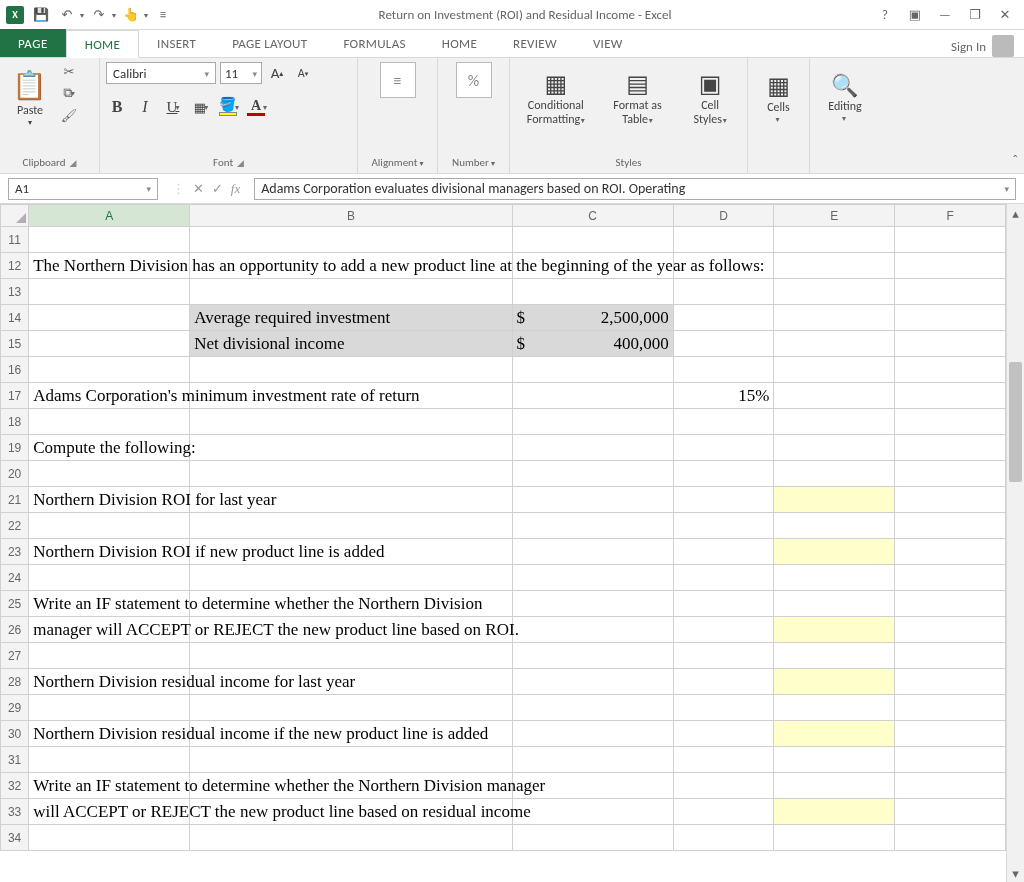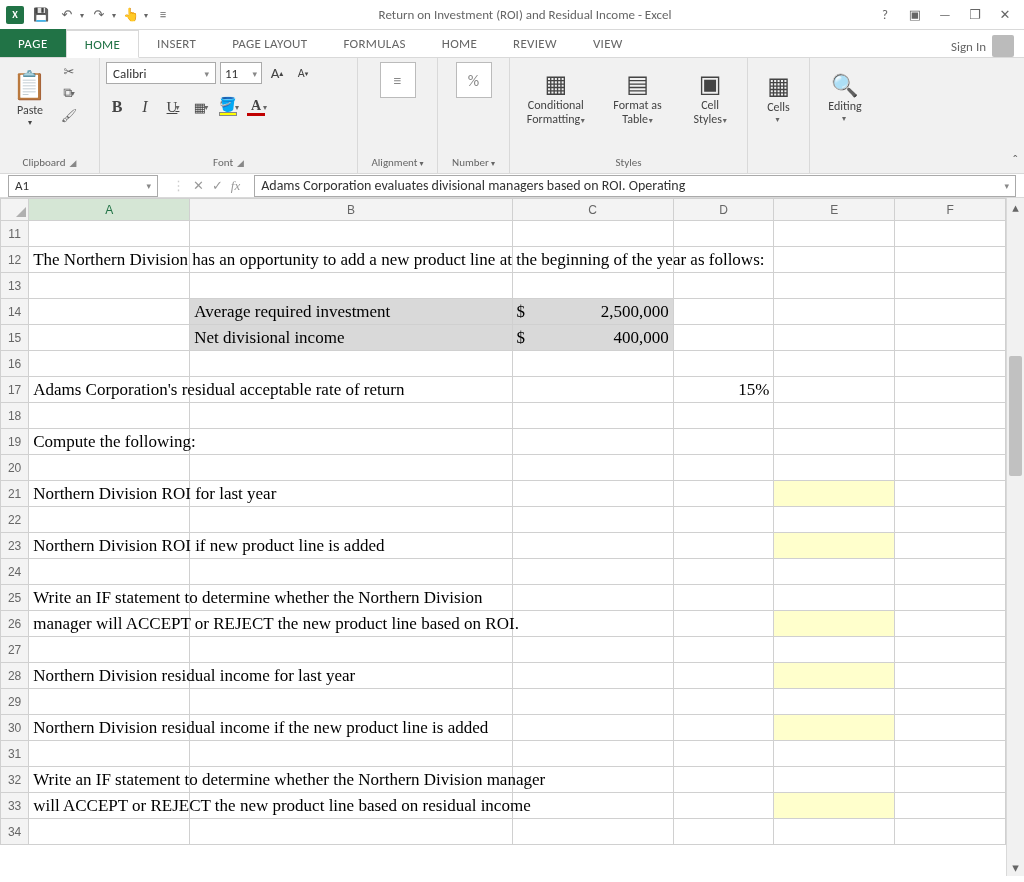--- a/index.html
+++ b/index.html
@@ -40,21 +40,21 @@
   .font-btn.bold { font-weight:bold; font-family:"Times New Roman",serif; font-size:16px;}
   .font-btn.italic { font-style:italic; font-family:"Times New Roman",serif; font-size:16px;}
   .font-btn.underline { text-decoration: underline; font-family:"Times New Roman",serif; font-size:15px;}
   .color-swatch-ylw { width:18px; height:4px; background:#ffff00; border:1px solid #888;}
   .color-swatch-red { width:18px; height:3px; background:#c00000;}
   .A-with-line { display:flex; flex-direction:column; align-items:center; line-height:1; font-family:"Times New Roman",serif; font-weight:bold; font-size:14px;}
   .ribbon-icon-box { width:36px; height:36px; border:1px solid #bbb; background:#fff; display:flex; align-items:center; justify-content:center; color:#888; font-size:16px;}
   .ribbon-collapse { position:absolute; right:6px; bottom:4px; color:#666; font-size:14px; cursor:pointer;}
 
   
-  .fbar-row { height: 24px; display:flex; align-items:center; border-bottom:1px solid #d9d9d9; padding:3px 8px; gap:6px;}
+  .fbar-row { height: 30px; display:flex; align-items:center; border-bottom:1px solid #d9d9d9; padding:3px 8px; gap:6px;}
   .name-box { width: 150px; height:22px; border:1px solid #aaa; background:#fff; display:flex; align-items:center; padding:0 6px; justify-content:space-between;}
   .fbar-btns { display:flex; align-items:center; gap:8px; padding: 0 8px; color:#999;}
   .fbar-btn { cursor:pointer; }
   .formula-input { flex:1; height:22px; border:1px solid #aaa; padding:0 6px; display:flex; align-items:center; justify-content:space-between; font-size:14px; font-family:Calibri, sans-serif;}
 
   
   .grid-wrap { display:flex; height: calc(882px - 30px - 28px - 116px - 30px); position:relative;}
   .grid { flex:1; overflow:hidden; position:relative;}
   table.sheet { border-collapse: collapse; width: 100%; table-layout: fixed; font-family: "Times New Roman", serif; font-size: 17px; color:#000;}
   .colhead { background:#f3f3f3; color:#666; font-family:"Segoe UI", sans-serif; font-size:12px; height:22px; text-align:center; border:1px solid #d0d0d0; font-weight:normal;}
@@ -355,21 +355,21 @@
             <td class="rowhead">16</td>
             <td class="cell"></td>
             <td class="cell"></td>
             <td class="cell"></td>
             <td class="cell"></td>
             <td class="cell"></td>
             <td class="cell"></td>
           </tr>
           <tr>
             <td class="rowhead">17</td>
-            <td class="cell" style="overflow: visible;">Adams Corporation's residual acceptable rate of return</td>
+            <td class="cell" style="overflow: visible;">Adams Corporation's minimum investment rate of return</td>
             <td class="cell"></td>
             <td class="cell"></td>
             <td class="cell right">15%</td>
             <td class="cell"></td>
             <td class="cell"></td>
           </tr>
           <tr>
             <td class="rowhead">18</td>
             <td class="cell"></td>
             <td class="cell"></td>

